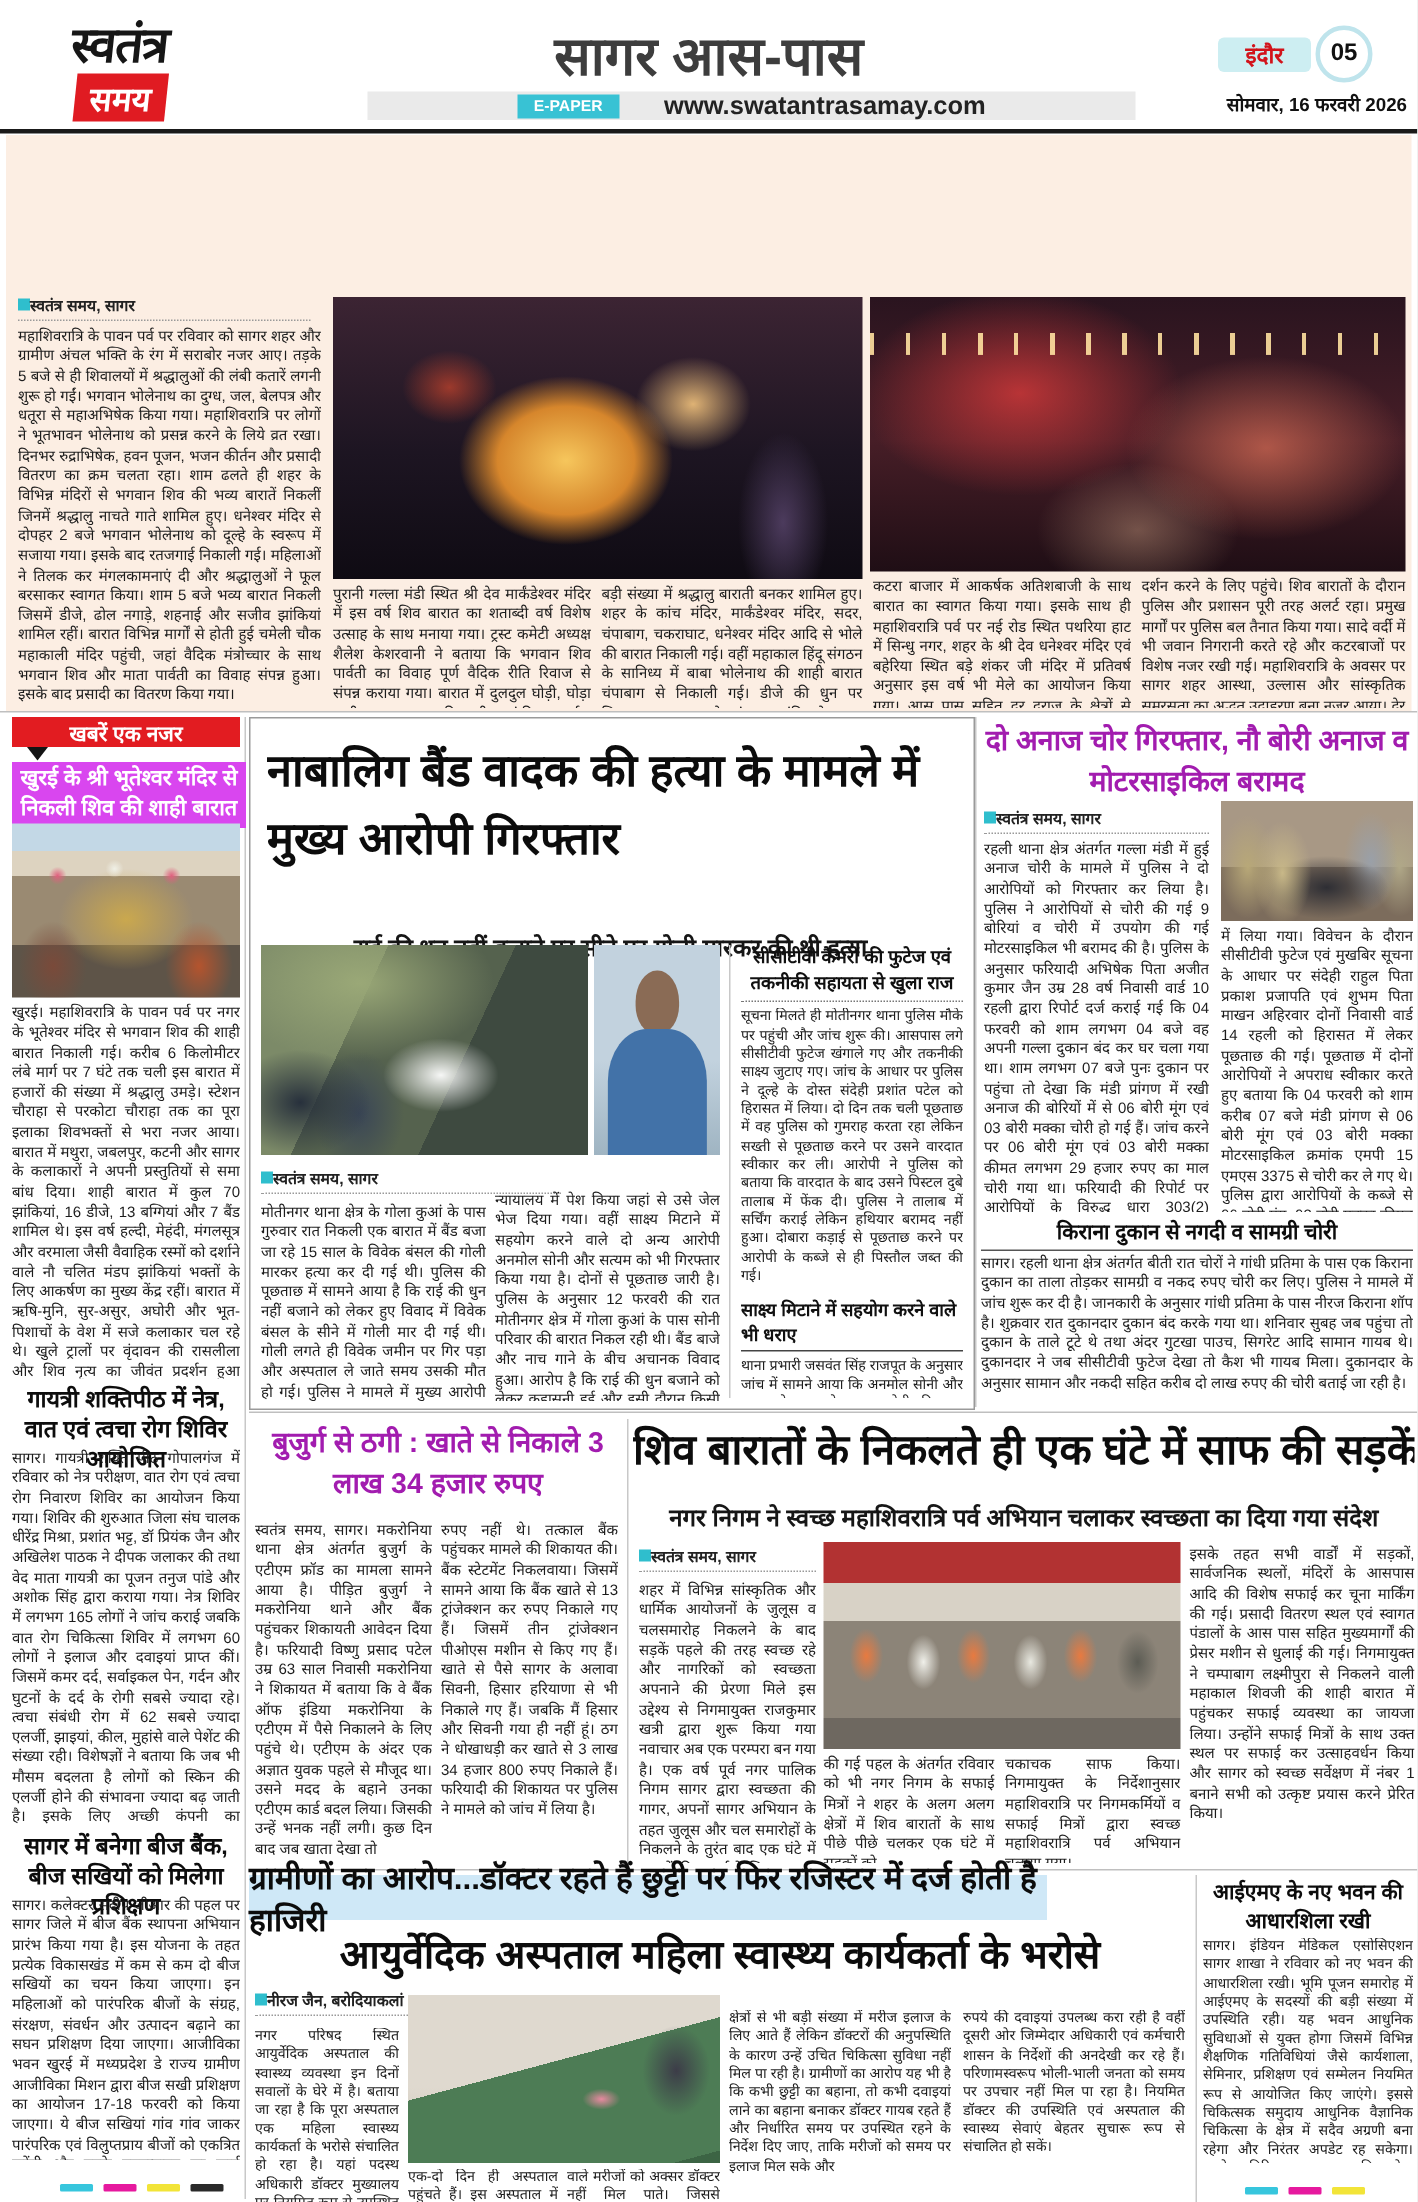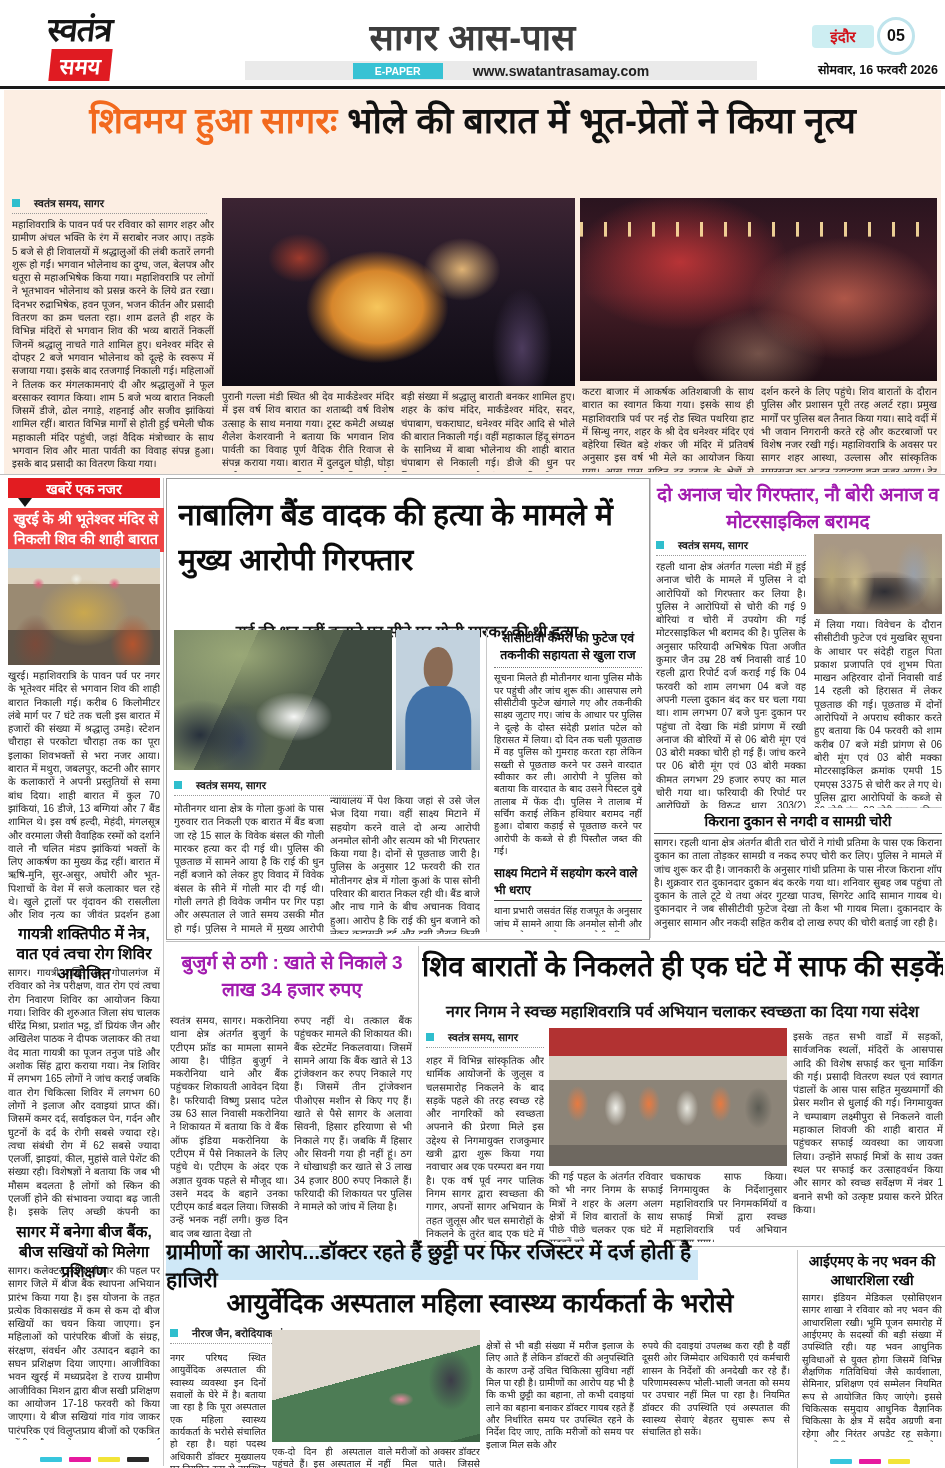--- a/index.html
+++ b/index.html
@@ -11,46 +11,46 @@
   .sm{font-size:9.5px;line-height:1.3;}
   .center{text-align:center;}
   .ovh{overflow:hidden;}
 
   
   .logo1{font-size:33px;font-weight:800;color:#161616;transform:skewX(-6deg);letter-spacing:-1px;}
   .logo2{display:inline-block;background:#e01b22;color:#fff;font-weight:800;font-size:22px;
          padding:1px 10px;transform:skewX(-6deg);margin-top:-2px;}
   .mast-title{font-size:36px;font-weight:800;color:#3d3d3d;letter-spacing:0px;}
   .url-bar{background:#eaeaea;display:flex;align-items:center;justify-content:center;gap:8px;}
-  .epaper{background:#38c2d4;color:#fff;font-weight:800;font-size:10.5px;padding:2px 22px;}
-  .url{font-size:14px;font-weight:700;color:#222;margin-left:22px;}
+  .epaper{background:#38c2d4;color:#fff;font-weight:800;font-size:10.5px;padding:2px 11px;}
+  .url{font-size:17px;font-weight:700;color:#222;margin-left:22px;}
   .edition-box{background:#cdeef2;border-radius:4px;color:#d2131b;font-weight:800;font-size:15px;
                display:flex;align-items:center;justify-content:center;}
   .page-circle{background:#fff;border:3px solid #bfe4ec;border-radius:50%;font-weight:800;font-size:16px;
                display:flex;align-items:center;justify-content:center;color:#111;}
   .date{font-size:12.5px;font-weight:700;color:#111;text-align:right;}
   .black-rule{background:#1a1a1a;}
 
   
   .lead-bg{background:#fceee3;}
   .lead-headline{font-size:36px;font-weight:800;line-height:1.3;white-space:nowrap;}
   .kicker{color:#f2691d;}
   .lead-sub{font-size:20px;font-weight:700;color:#1f1f1f;}
 
   
   .byline{font-size:10.5px;font-weight:700;color:#222;border-bottom:1px dotted #999;padding-bottom:3px;
-          display:flex;align-items:center;gap:14px;}
+          display:flex;align-items:center;gap:0;}
   .byline-sq{width:8px;height:8px;background:#2fbecd;display:inline-block;flex:none;}
 
   
   .glance-bar{background:#e21c21;color:#fff;font-weight:800;font-size:14px;display:flex;
               align-items:center;justify-content:center;}
   .tri{width:0;height:0;border-left:7px solid transparent;border-right:7px solid transparent;
        border-top:9px solid #141414;}
-  .s1-head{background:#ef4444;color:#fff;font-weight:800;font-size:14.5px;line-height:1.35;
+  .s1-head{background:#d946ef;color:#fff;font-weight:800;font-size:14.5px;line-height:1.35;
            display:flex;align-items:center;justify-content:center;text-align:center;padding:3px 2px;}
   .side-head{font-size:15.5px;font-weight:800;line-height:1.3;text-align:center;color:#0d0d0d;}
 
   
   .h-xl{font-size:30px;font-weight:800;line-height:1.5;color:#0c0c0c;}
   .h-lg{font-size:26px;font-weight:800;line-height:1.35;color:#0c0c0c;}
   .h-md{font-size:19px;font-weight:800;line-height:1.4;color:#a21caf;}
   .h-sm{font-size:14px;font-weight:800;line-height:1.35;color:#0c0c0c;}
   .sub-bold{font-size:16px;font-weight:700;color:#161616;}
   .mini-head{font-size:12.3px;font-weight:800;line-height:1.35;color:#101010;
@@ -136,24 +136,20 @@
   <div class="abs url-bar" style="left:245px;top:61px;width:512px;height:19px;">
     <span class="epaper">E-PAPER</span>
     <span class="url">www.swatantrasamay.com</span>
   </div>
   <div class="abs edition-box" style="left:812px;top:25px;width:62px;height:23px;font-family:Liberation Mono, monospace;">इंदौर</div>
   <div class="abs page-circle" style="left:877px;top:17px;width:32px;height:32px;">05</div>
   <div class="abs date" style="left:780px;top:61px;width:158px;">सोमवार, 16 फरवरी 2026</div>
   <div class="abs black-rule" style="left:0;top:86px;width:945px;height:2.5px;"></div>
 
   <div class="abs lead-bg" style="left:4px;top:90px;width:937px;height:384px;"></div>
-  <div class="abs lead-headline center" style="left:4px;top:98px;width:937px;">
-    <span class="kicker">शिवमय हुआ सागरः</span>
-    <span>भोले की बारात में भूत-प्रेतों ने किया नृत्य</span>
-  </div>
   <div class="abs byline" style="left:12px;top:196px;width:195px;">
     <span class="byline-sq"></span>
     <span>स्वतंत्र समय, सागर</span>
   </div>
   <div class="abs body-text just ovh" style="left:12px;top:218px;width:202px;height:252px;">महाशिवरात्रि के पावन पर्व पर रविवार को सागर शहर और ग्रामीण अंचल भक्ति के रंग में सराबोर नजर आए। तड़के 5 बजे से ही शिवालयों में श्रद्धालुओं की लंबी कतारें लगनी शुरू हो गईं। भगवान भोलेनाथ का दुग्ध, जल, बेलपत्र और धतूरा से महाअभिषेक किया गया। महाशिवरात्रि पर लोगों ने भूतभावन भोलेनाथ को प्रसन्न करने के लिये व्रत रखा। दिनभर रुद्राभिषेक, हवन पूजन, भजन कीर्तन और प्रसादी वितरण का क्रम चलता रहा। शाम ढलते ही शहर के विभिन्न मंदिरों से भगवान शिव की भव्य बारातें निकलीं जिनमें श्रद्धालु नाचते गाते शामिल हुए। धनेश्वर मंदिर से दोपहर 2 बजे भगवान भोलेनाथ को दूल्हे के स्वरूप में सजाया गया। इसके बाद रतजगाई निकाली गई। महिलाओं ने तिलक कर मंगलकामनाएं दी और श्रद्धालुओं ने फूल बरसाकर स्वागत किया। शाम 5 बजे भव्य बारात निकली जिसमें डीजे, ढोल नगाड़े, शहनाई और सजीव झांकियां शामिल रहीं। बारात विभिन्न मार्गों से होती हुई चमेली चौक महाकाली मंदिर पहुंची, जहां वैदिक मंत्रोच्चार के साथ भगवान शिव और माता पार्वती का विवाह संपन्न हुआ। इसके बाद प्रसादी का वितरण किया गया।</div>
   <div class="ph ph-night-gold" style="left:222px;top:198px;width:353px;height:188px;"></div>
   <div class="ph ph-night-red" style="left:580px;top:198px;width:357px;height:183px;"></div>
   <div class="abs body-text just ovh" style="left:222px;top:390px;width:172px;height:82px;">पुरानी गल्ला मंडी स्थित श्री देव मार्कंडेश्वर मंदिर में इस वर्ष शिव बारात का शताब्दी वर्ष विशेष उत्साह के साथ मनाया गया। ट्रस्ट कमेटी अध्यक्ष शैलेश केशरवानी ने बताया कि भगवान शिव पार्वती का विवाह पूर्ण वैदिक रीति रिवाज से संपन्न कराया गया। बारात में दुलदुल घोड़ी, घोड़ा बग्गी, रथ व कृष्ण की सजीव झांकी, आकर्षक रोशनी और बुंदेली भजन गायक जितू खरे की लाइव प्रस्तुति आकर्षण का केंद्र रही।</div>
   <div class="abs body-text just ovh" style="left:401px;top:390px;width:174px;height:82px;">बड़ी संख्या में श्रद्धालु बाराती बनकर शामिल हुए। शहर के कांच मंदिर, मार्कंडेश्वर मंदिर, सदर, चंपाबाग, चकराघाट, धनेश्वर मंदिर आदि से भोले की बारात निकाली गई। वहीं महाकाल हिंदू संगठन के सानिध्य में बाबा भोलेनाथ की शाही बारात चंपाबाग से निकाली गई। डीजे की धुन पर शिवभक्त जमकर झूमे। चंपाबाग मंदिर से बारात शुरू हुई जो सराफा बाजार, कोतवाली, तीनबत्ती होते हुए कटरा बाजार पहुंची।</div>
   <div class="abs body-text just ovh" style="left:582px;top:385px;width:172px;height:87px;">कटरा बाजार में आकर्षक अतिशबाजी के साथ बारात का स्वागत किया गया। इसके साथ ही महाशिवरात्रि पर्व पर नई रोड स्थित पथरिया हाट में सिन्धु नगर, शहर के श्री देव धनेश्वर मंदिर एवं बहेरिया स्थित बड़े शंकर जी मंदिर में प्रतिवर्ष अनुसार इस वर्ष भी मेले का आयोजन किया गया। आस पास सहित दूर दराज के क्षेत्रों से हजारों की संख्या में लोग यहां मेले का आनंद उठाने और भगवान भोलेनाथ के</div>

